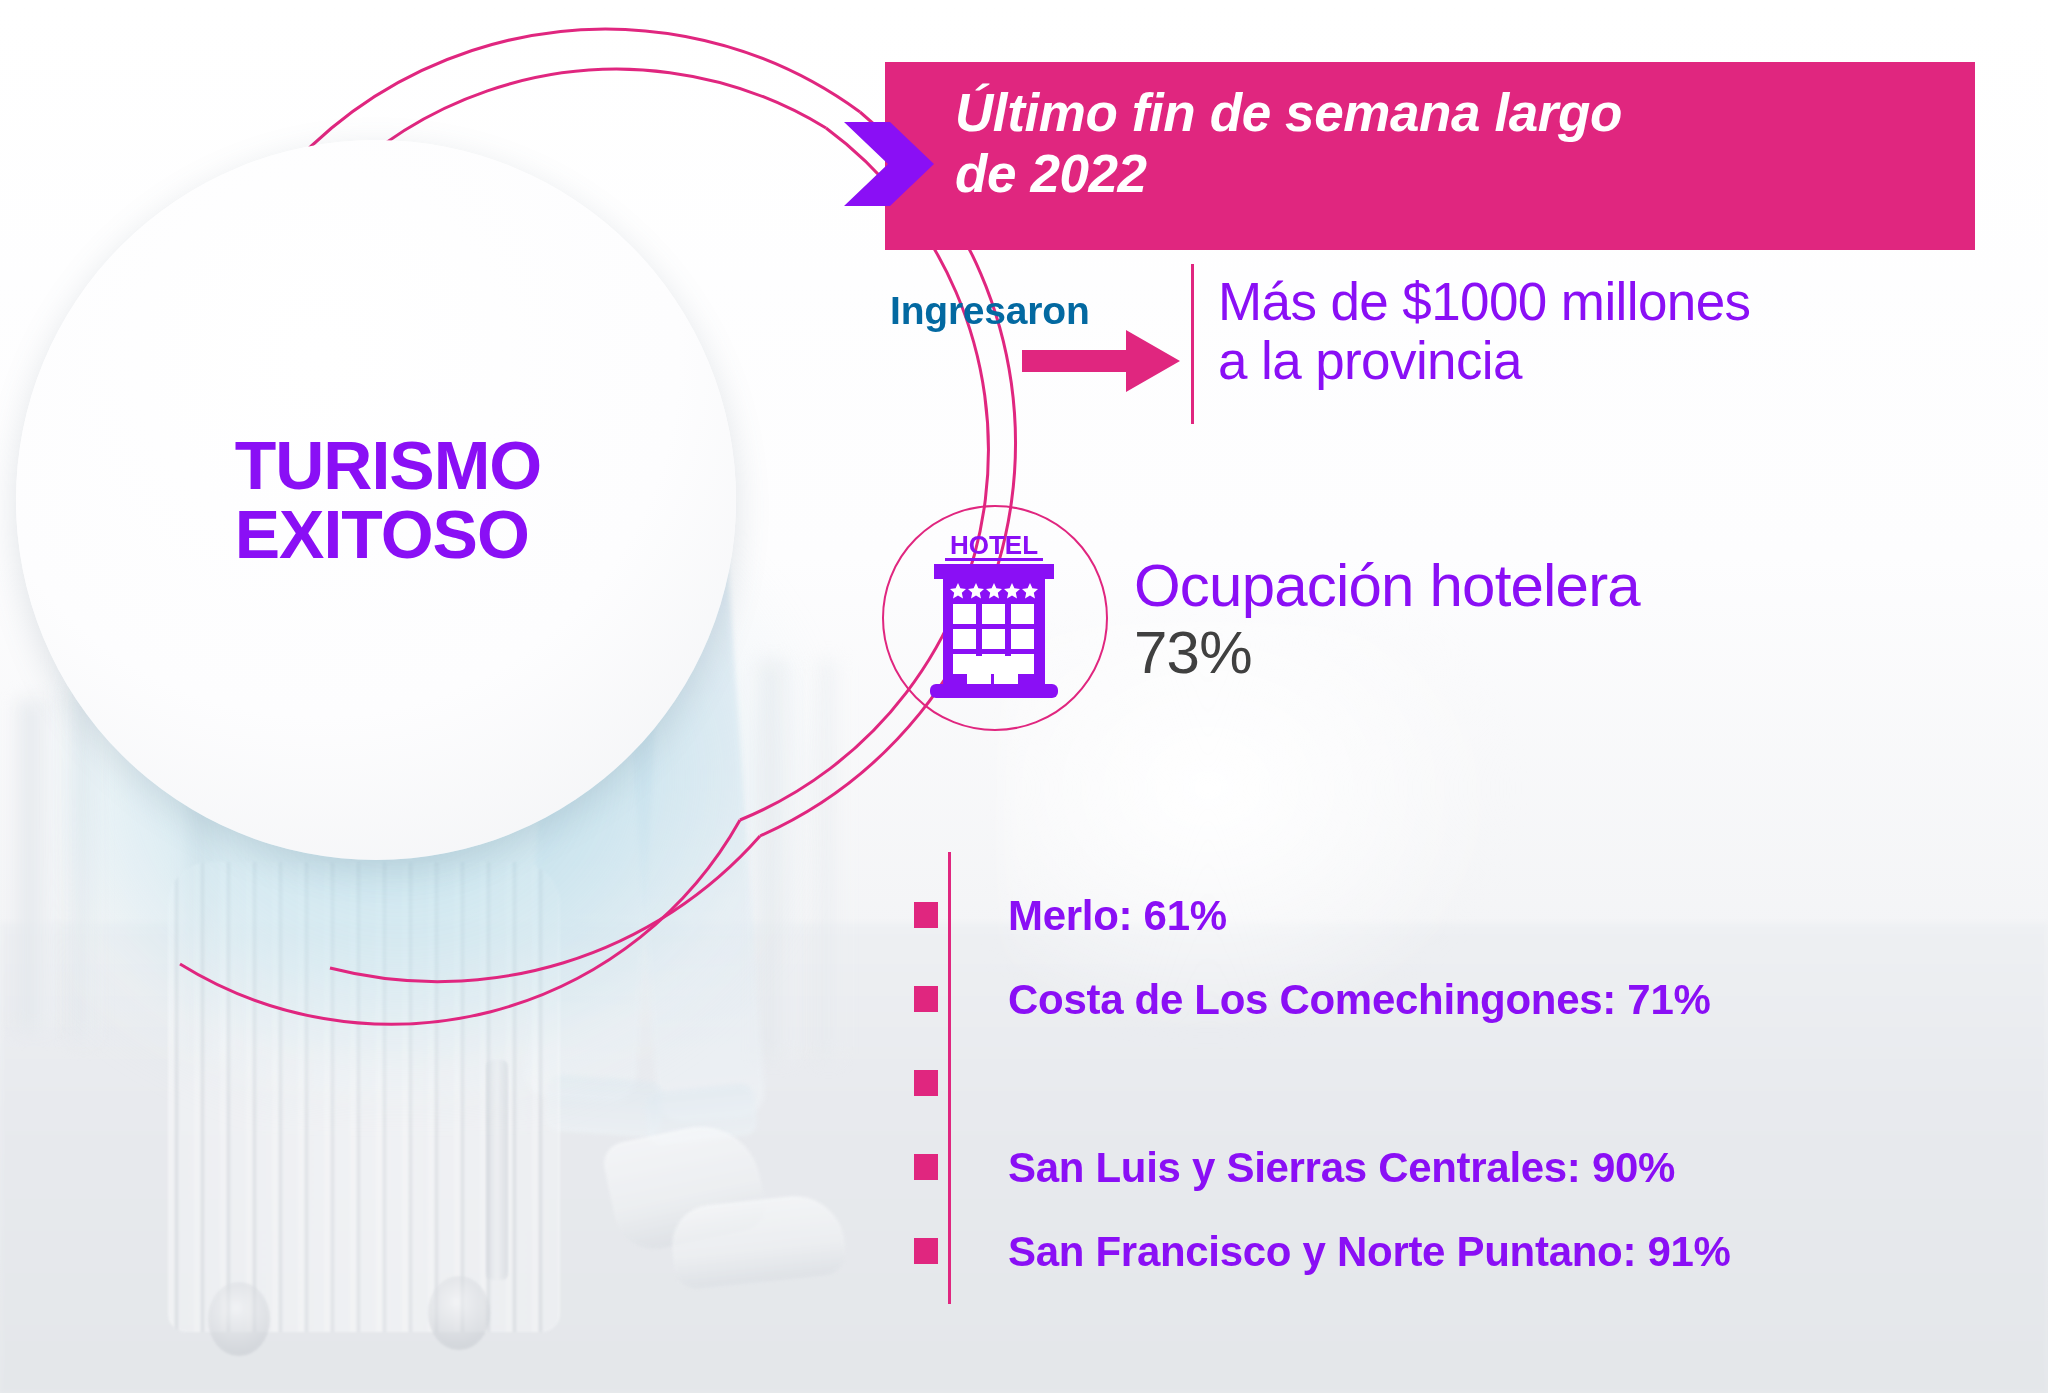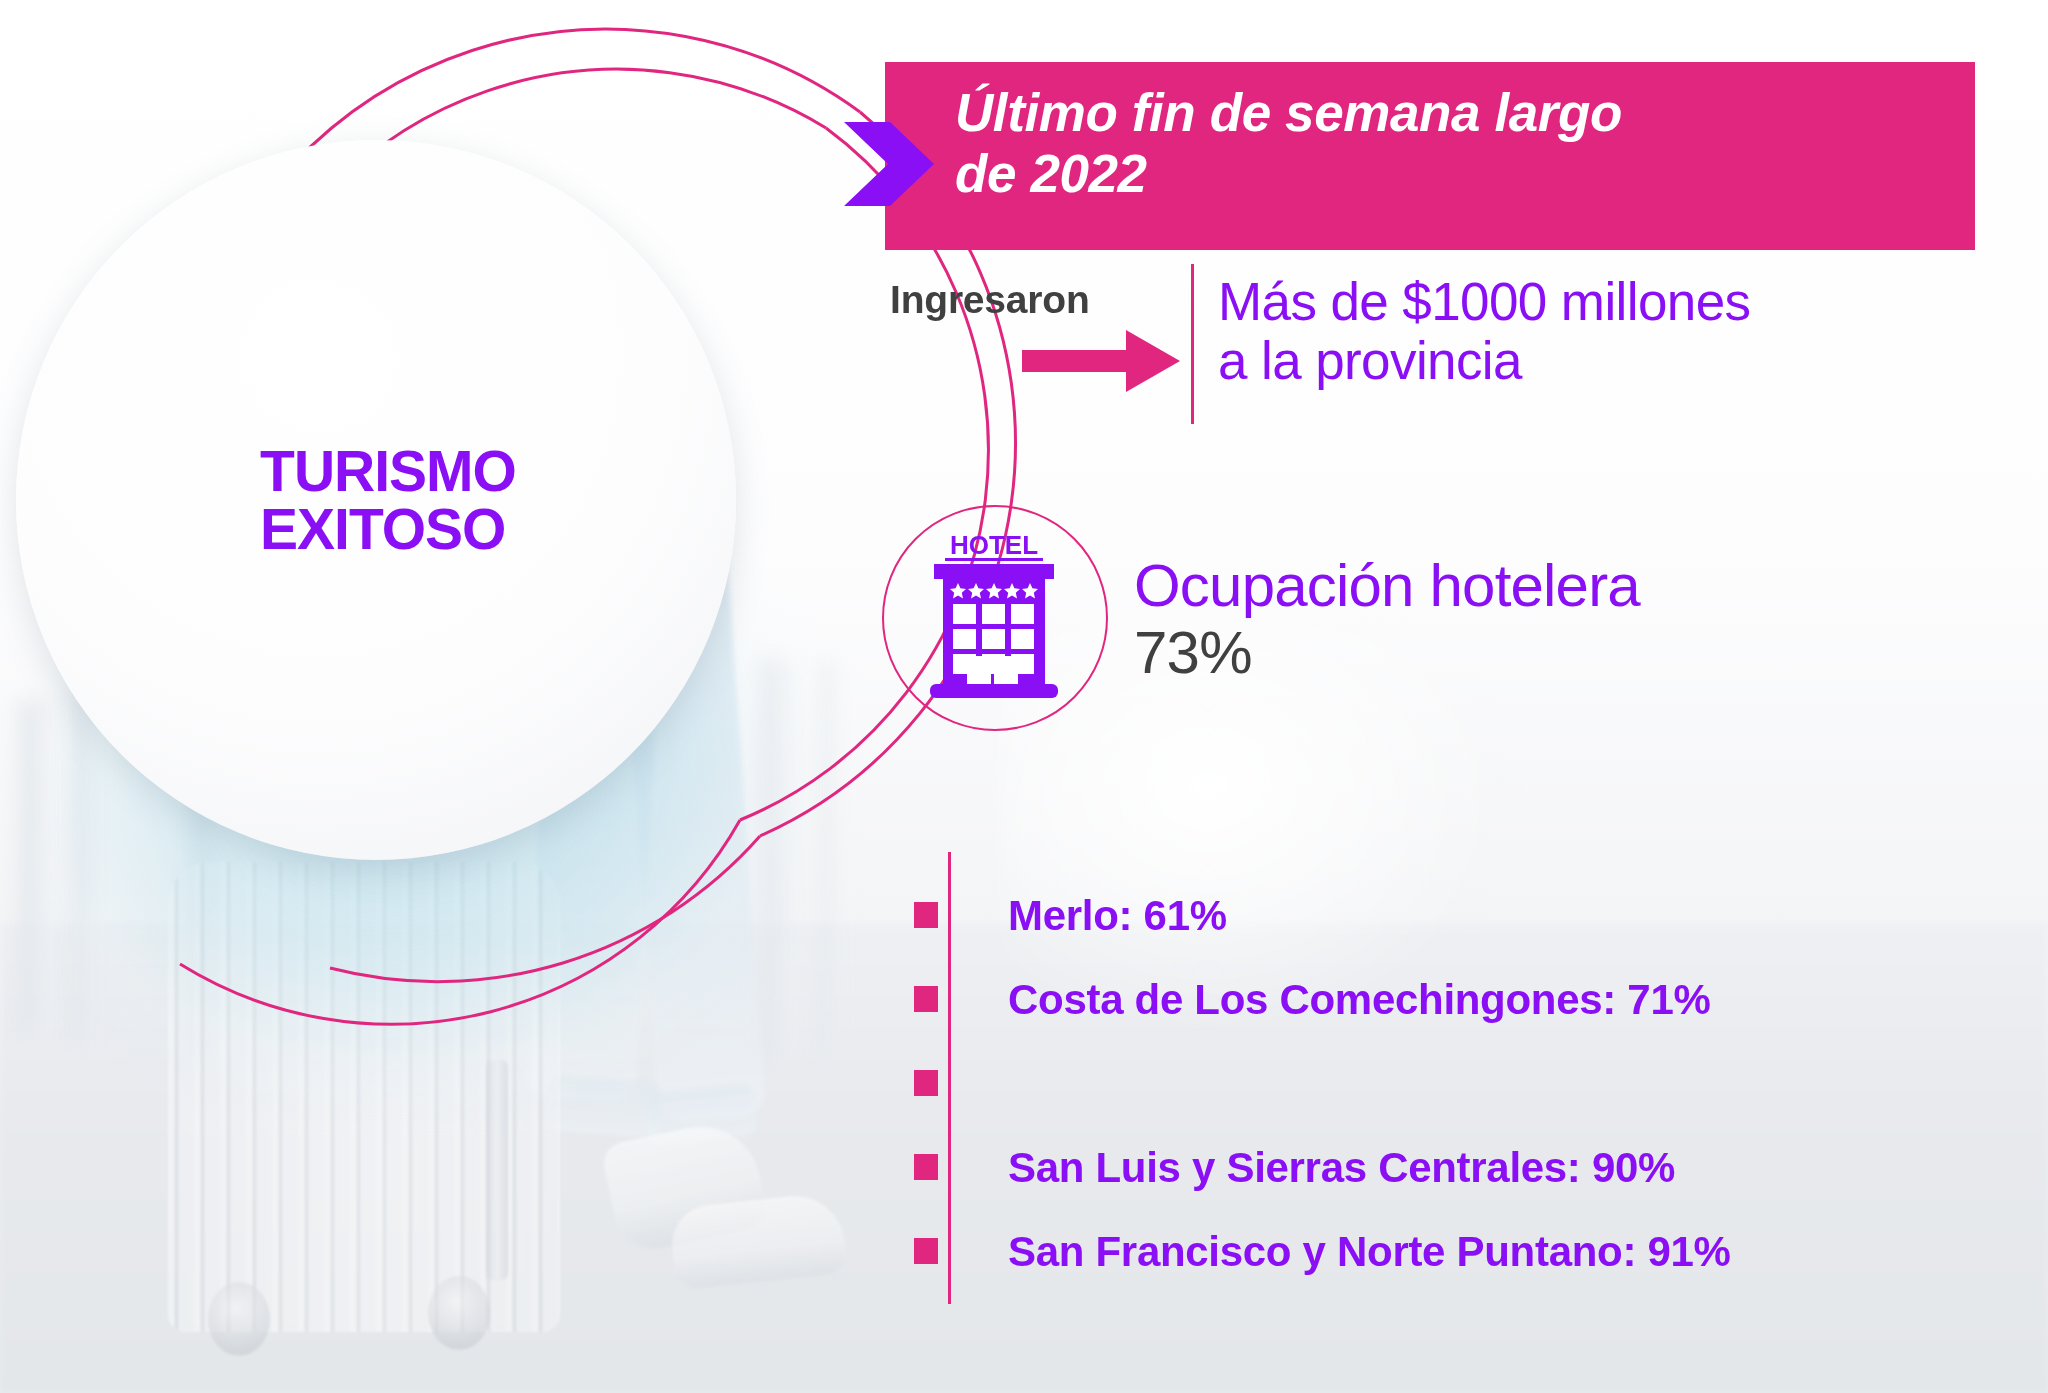--- a/index.html
+++ b/index.html
@@ -156,21 +156,21 @@
     height: 720px;
     border-radius: 50%;
     background: radial-gradient(circle at 42% 30%, #ffffff 0%, #fdfdfe 55%, #f3f4f6 88%, #eceef0 100%);
     box-shadow: 0 10px 34px rgba(90,110,125,.18);
     display: flex;
     align-items: center;
     justify-content: center;
   }
   .hero-title {
     color: #8a0ff5;
-    font-size: 57px;
+    font-size: 68px;
     font-weight: 700;
     line-height: 1.02;
     letter-spacing: -1px;
     text-align: left;
     margin-left: 24px;
     white-space: pre-line;
   }
 
   
   .pink-band {
@@ -204,22 +204,22 @@
 
   .ingresaron-row {
     position: absolute;
     left: 880px;
     top: 272px;
     width: 1100px;
     height: 160px;
   }
   .ingresaron-label {
     position: absolute;
-    left: 10px; top: 6px;
-    color: #404040;
+    left: 10px; top: 17px;
+    color: #0369a1;
     font-size: 39px;
     font-weight: 700;
     letter-spacing: -.2px;
   }
   .arrow-right {
     position: absolute;
     left: 1022px;
     top: 330px;
     width: 158px;
     height: 62px;

